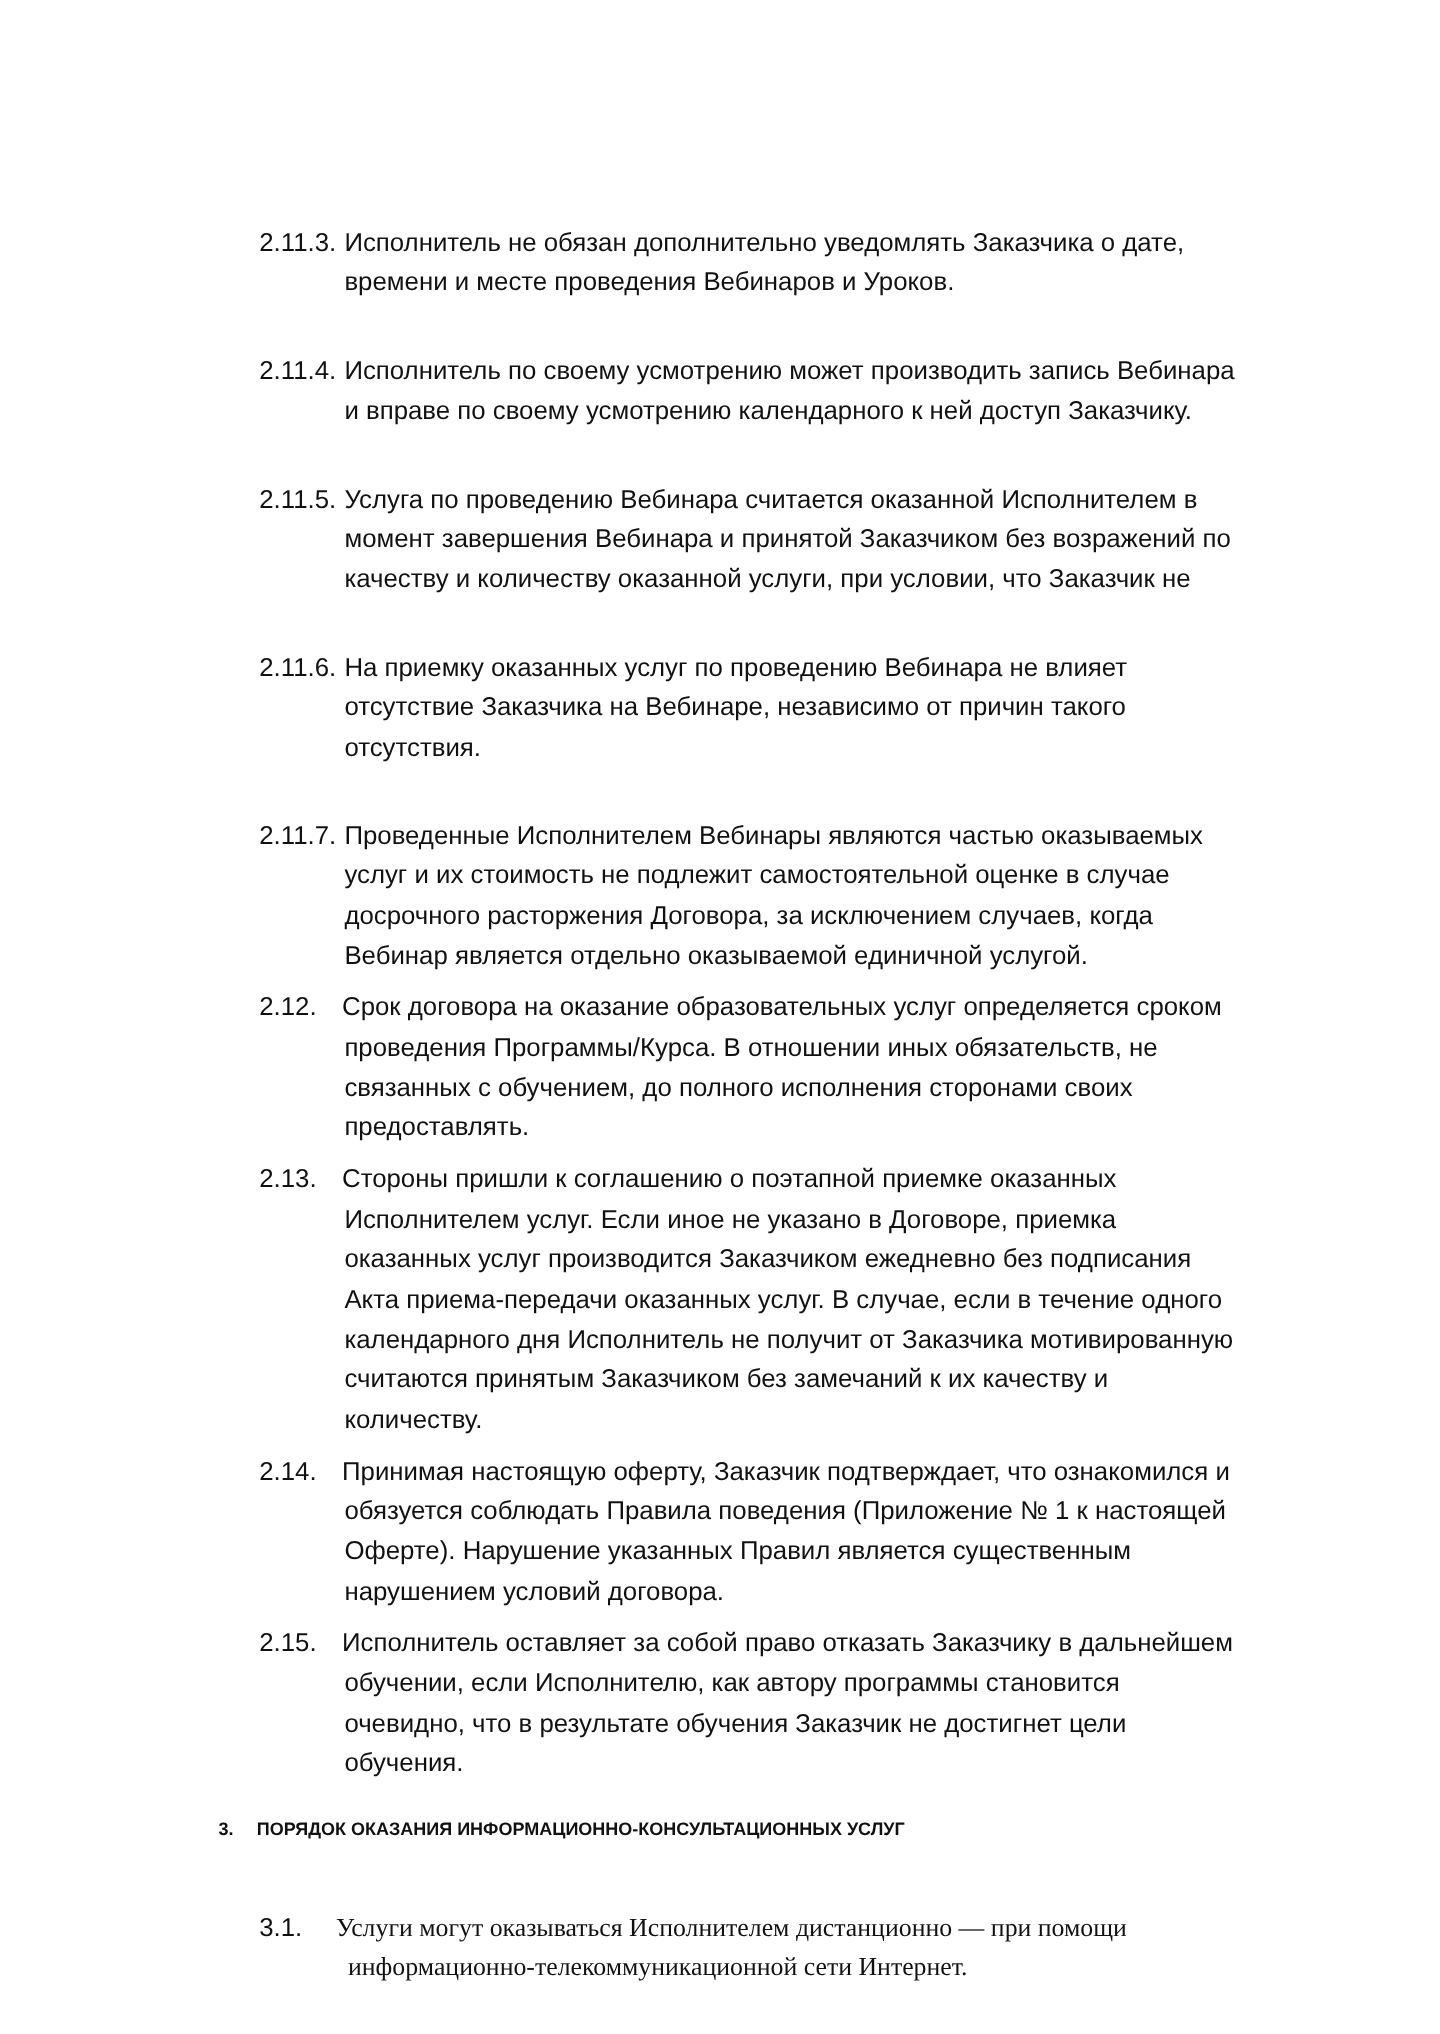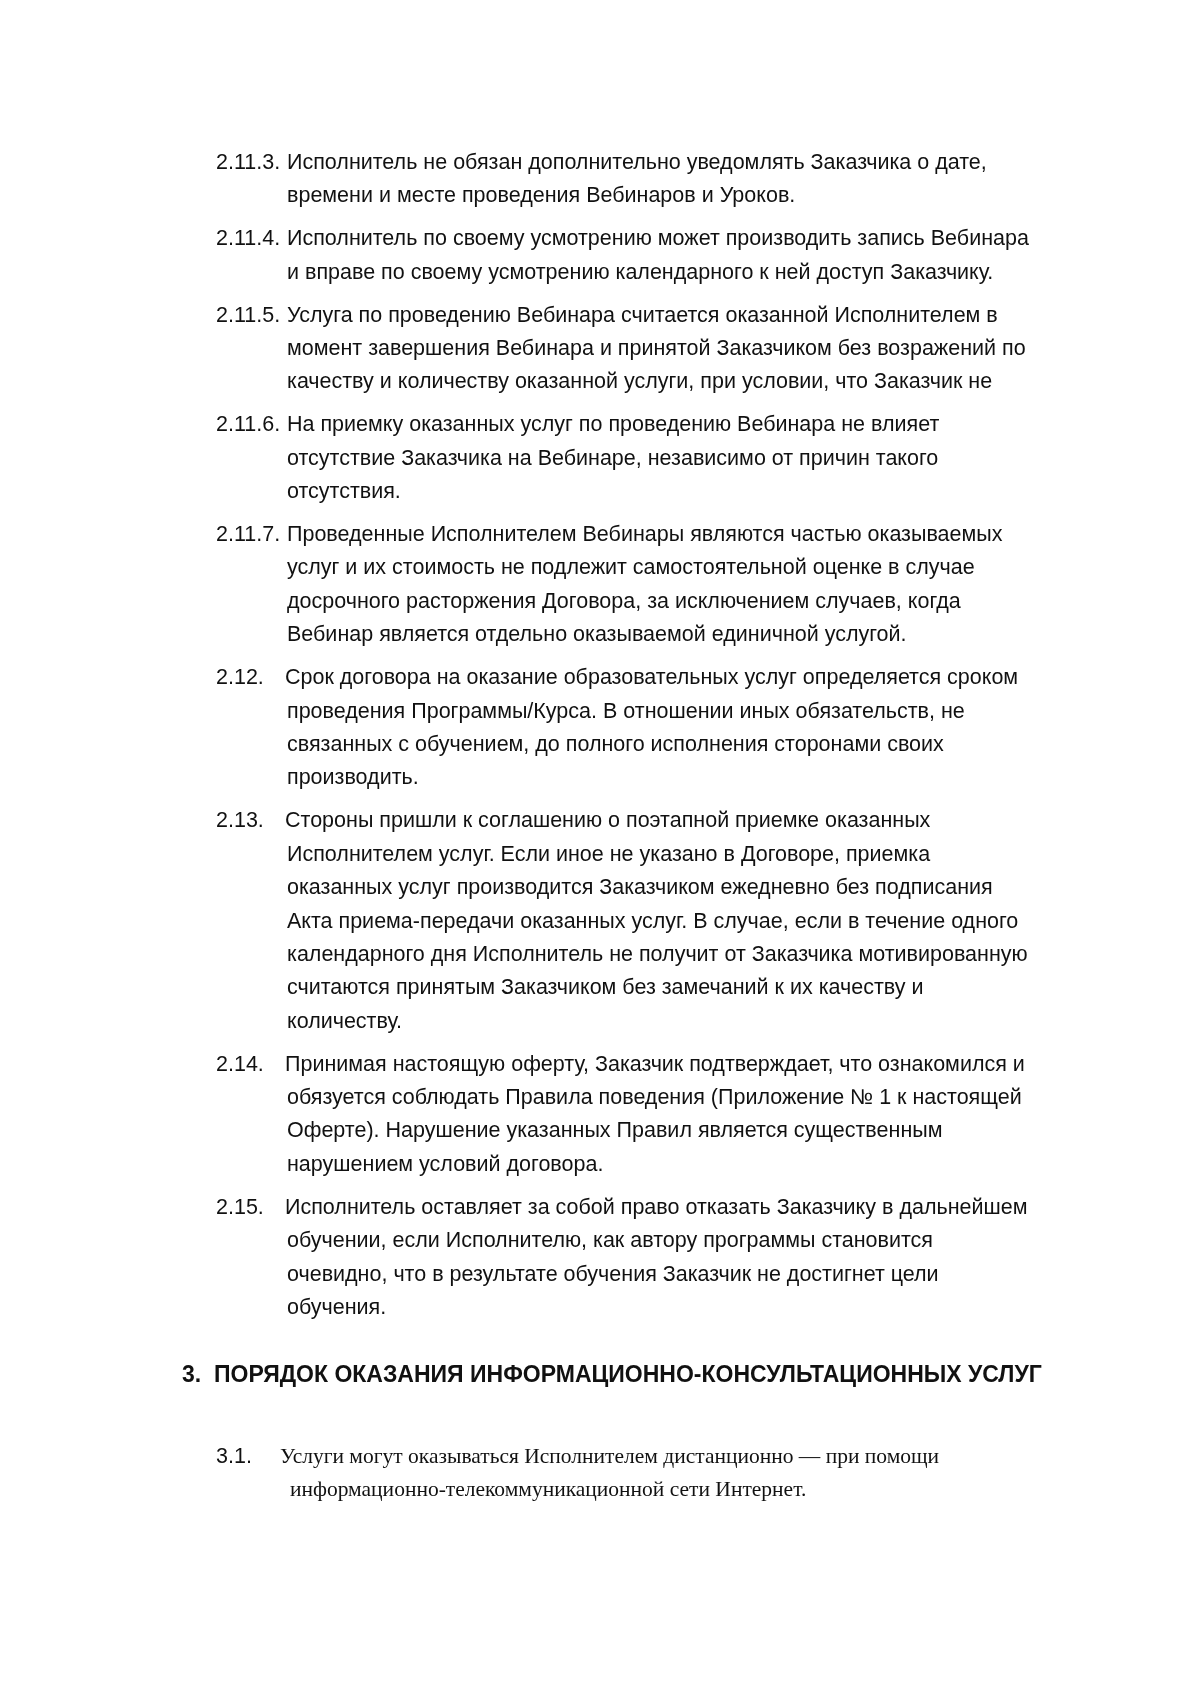--- a/index.html
+++ b/index.html
@@ -11,27 +11,27 @@
     font-size: 21.5px;
     border-radius: 28px;
   }
   .content { position: absolute; left: 0; top: 146px; width: 1200px; }
   .item { position: relative; margin-left: 216px; width: 850px; margin-bottom: 9.5px; }
   .item .num {
     position: absolute; left: 0; top: 0;
     line-height: 33.4px; white-space: nowrap;
   }
   .item .lines { margin-left: 71px; }
-  .item.sub .lines { margin-left: 71px; }
+  .item.sub .lines { margin-left: 71px; margin-top: 40px; }
   .item.main .lines { margin-left: 71px; }
   .item.main .lines .line:first-child { margin-left: -2px; }
   .line { display: block; line-height: 33.4px; white-space: nowrap; }
   .heading {
-    position: relative; margin-left: 182px; margin-top: 34px;
-    font-weight: bold; font-size: 23px; line-height: 33.4px; white-space: nowrap;
+    position: relative; margin-left: 182px; margin-top: 22px;
+    font-weight: bold; font-size: 15px; line-height: 33.4px; white-space: nowrap;
   }
   .heading .hnum { display: inline-block; width: 32px; }
   .item.s3 { margin-top: 48px; }
   .item.s3 .lines { margin-left: 66px; font-family: Liberation Serif, serif; }
   .item.s3 .lines .line + .line { margin-left: 8px; }
 </style>
 </head>
 <body>
 
 <div class="page">
@@ -80,21 +80,21 @@
         <span class="line">Вебинар является отдельно оказываемой единичной услугой.</span>
       </div>
     </div>
 
     <div class="item main">
       <span class="num">2.12.</span>
       <div class="lines">
         <span class="line">Срок договора на оказание образовательных услуг определяется сроком</span>
         <span class="line">проведения Программы/Курса. В отношении иных обязательств, не</span>
         <span class="line">связанных с обучением, до полного исполнения сторонами своих</span>
-        <span class="line">производить.</span>
+        <span class="line">предоставлять.</span>
       </div>
     </div>
 
     <div class="item main">
       <span class="num">2.13.</span>
       <div class="lines">
         <span class="line">Стороны пришли к соглашению о поэтапной приемке оказанных</span>
         <span class="line">Исполнителем услуг. Если иное не указано в Договоре, приемка</span>
         <span class="line">оказанных услуг производится Заказчиком ежедневно без подписания</span>
         <span class="line">Акта приема-передачи оказанных услуг. В случае, если в течение одного</span>

